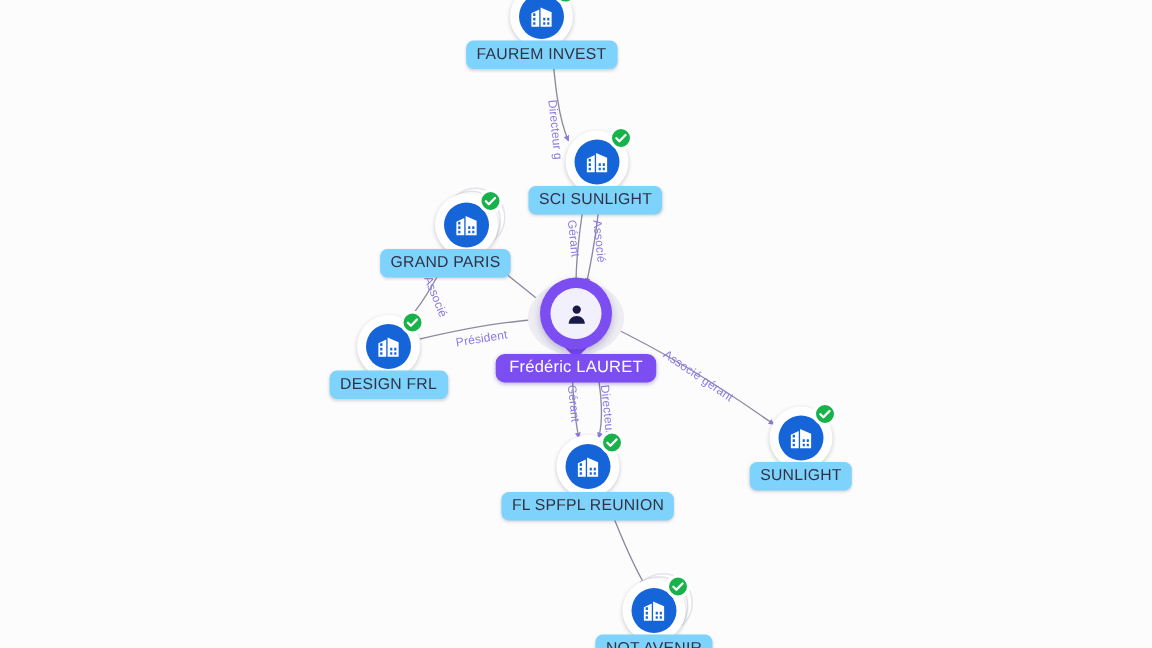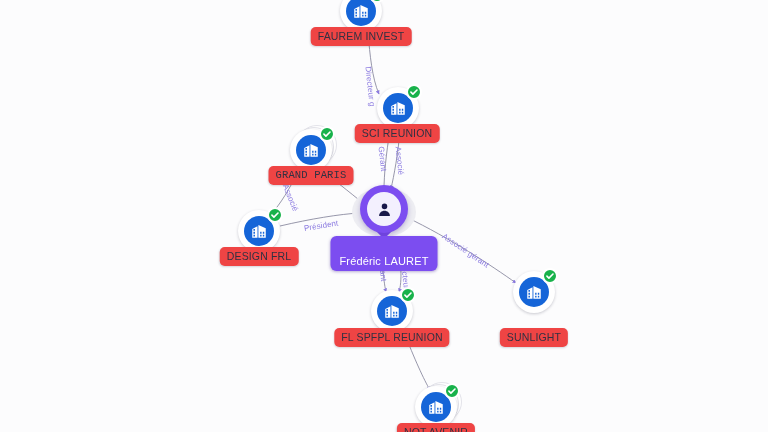--- a/index.html
+++ b/index.html
@@ -121,33 +121,33 @@
     justify-content: center;
     z-index: 2;
   }
   .pin-inner svg { display: block; }
 
   
   .node-label {
     position: absolute;
     transform: translateX(-50%);
     white-space: nowrap;
-    background: #ef4444;
+    background: #7dd3fc;
     color: #313142;
     font-size: 10.5px;
     letter-spacing: .15px;
     padding: 3px 7px 4px 7px;
     border-radius: 5px;
     box-shadow: 0 1px 2px rgba(20,20,45,.17);
   }
   .node-label.primary {
     background: #7c4df0;
     color: #ffffff;
     font-size: 11px;
-    padding: 19px 9px 4px 9px;
+    padding: 3px 9px 4px 9px;
     border-radius: 6px;
     box-shadow: 0 1px 3px rgba(60,30,140,.35);
   }
 
   .edge-label {
     position: absolute;
     white-space: nowrap;
     color: #8b7ae0;
     font-size: 8px;
     letter-spacing: .1px;
@@ -217,42 +217,42 @@
               </svg>
             </div>
           </div>
           <div class="verified-badge" style="background: rgb(24, 178, 75);">
             <svg width="10" height="10" viewBox="0 0 12 12" aria-hidden="true">
               <path d="M2.3 6.2 L4.7 8.6 L9.6 3.6" fill="none" stroke="#ffffff" stroke-width="1.9" stroke-linecap="round" stroke-linejoin="round"></path>
             </svg>
           </div>
         </div>
       </div>
-      <div class="node-label" style="left: 397px; top: 124px;">SCI REUNION</div>
+      <div class="node-label" style="left: 397px; top: 124px;">SCI SUNLIGHT</div>
       <div class="node" style="left: 311px; top: 150px;">
         <div class="node-stack">
           <div class="stack-card c2"></div>
           <div class="stack-card c1"></div>
           <div class="node-disc">
             <div class="node-glyph" style="background: rgb(21, 101, 216);">
               <svg width="18" height="18" viewBox="0 0 24 24" aria-hidden="true">
                 <path fill="#ffffff" d="M3 21V9.2l7-3.4V21H3zm1.6-1.6h2V17h-2v2.4zm0-3.9h2v-2.4h-2v2.4zm0-3.9h2V9.2h-2v2.4z"></path>
                 <path fill="#ffffff" d="M11.2 21V4l9.8 4.2V21h-9.8zm2.3-1.6h1.9V17h-1.9v2.4zm0-3.9h1.9v-2.4h-1.9v2.4zm3.6 3.9h1.9V17h-1.9v2.4zm0-3.9h1.9v-2.4h-1.9v2.4z"></path>
                 <path fill="#ffffff" d="M13.4 6.6h1.6v4h-1.6zM16.6 7.9h1.5v3.2h-1.5z" opacity="0.85"></path>
               </svg>
             </div>
           </div>
           <div class="verified-badge" style="background: rgb(24, 178, 75);">
             <svg width="10" height="10" viewBox="0 0 12 12" aria-hidden="true">
               <path d="M2.3 6.2 L4.7 8.6 L9.6 3.6" fill="none" stroke="#ffffff" stroke-width="1.9" stroke-linecap="round" stroke-linejoin="round"></path>
             </svg>
           </div>
         </div>
       </div>
-      <div class="node-label" style="left: 311px; top: 166px; font-family: Liberation Mono, monospace;">GRAND PARIS</div>
+      <div class="node-label" style="left: 297px; top: 166px;">GRAND PARIS</div>
       <div class="node" style="left: 259px; top: 231px;">
         <div class="node-stack">
           <div class="node-disc">
             <div class="node-glyph" style="background: rgb(21, 101, 216);">
               <svg width="18" height="18" viewBox="0 0 24 24" aria-hidden="true">
                 <path fill="#ffffff" d="M3 21V9.2l7-3.4V21H3zm1.6-1.6h2V17h-2v2.4zm0-3.9h2v-2.4h-2v2.4zm0-3.9h2V9.2h-2v2.4z"></path>
                 <path fill="#ffffff" d="M11.2 21V4l9.8 4.2V21h-9.8zm2.3-1.6h1.9V17h-1.9v2.4zm0-3.9h1.9v-2.4h-1.9v2.4zm3.6 3.9h1.9V17h-1.9v2.4zm0-3.9h1.9v-2.4h-1.9v2.4z"></path>
                 <path fill="#ffffff" d="M13.4 6.6h1.6v4h-1.6zM16.6 7.9h1.5v3.2h-1.5z" opacity="0.85"></path>
               </svg>
             </div>
@@ -276,21 +276,21 @@
               </svg>
             </div>
           </div>
           <div class="verified-badge" style="background: rgb(24, 178, 75);">
             <svg width="10" height="10" viewBox="0 0 12 12" aria-hidden="true">
               <path d="M2.3 6.2 L4.7 8.6 L9.6 3.6" fill="none" stroke="#ffffff" stroke-width="1.9" stroke-linecap="round" stroke-linejoin="round"></path>
             </svg>
           </div>
         </div>
       </div>
-      <div class="node-label" style="left: 534px; top: 308px; margin-top: 20px;">SUNLIGHT</div>
+      <div class="node-label" style="left: 534px; top: 308px;">SUNLIGHT</div>
       <div class="node" style="left: 392px; top: 311px;">
         <div class="node-stack">
           <div class="node-disc">
             <div class="node-glyph" style="background: rgb(21, 101, 216);">
               <svg width="18" height="18" viewBox="0 0 24 24" aria-hidden="true">
                 <path fill="#ffffff" d="M3 21V9.2l7-3.4V21H3zm1.6-1.6h2V17h-2v2.4zm0-3.9h2v-2.4h-2v2.4zm0-3.9h2V9.2h-2v2.4z"></path>
                 <path fill="#ffffff" d="M11.2 21V4l9.8 4.2V21h-9.8zm2.3-1.6h1.9V17h-1.9v2.4zm0-3.9h1.9v-2.4h-1.9v2.4zm3.6 3.9h1.9V17h-1.9v2.4zm0-3.9h1.9v-2.4h-1.9v2.4z"></path>
                 <path fill="#ffffff" d="M13.4 6.6h1.6v4h-1.6zM16.6 7.9h1.5v3.2h-1.5z" opacity="0.85"></path>
               </svg>
             </div>

